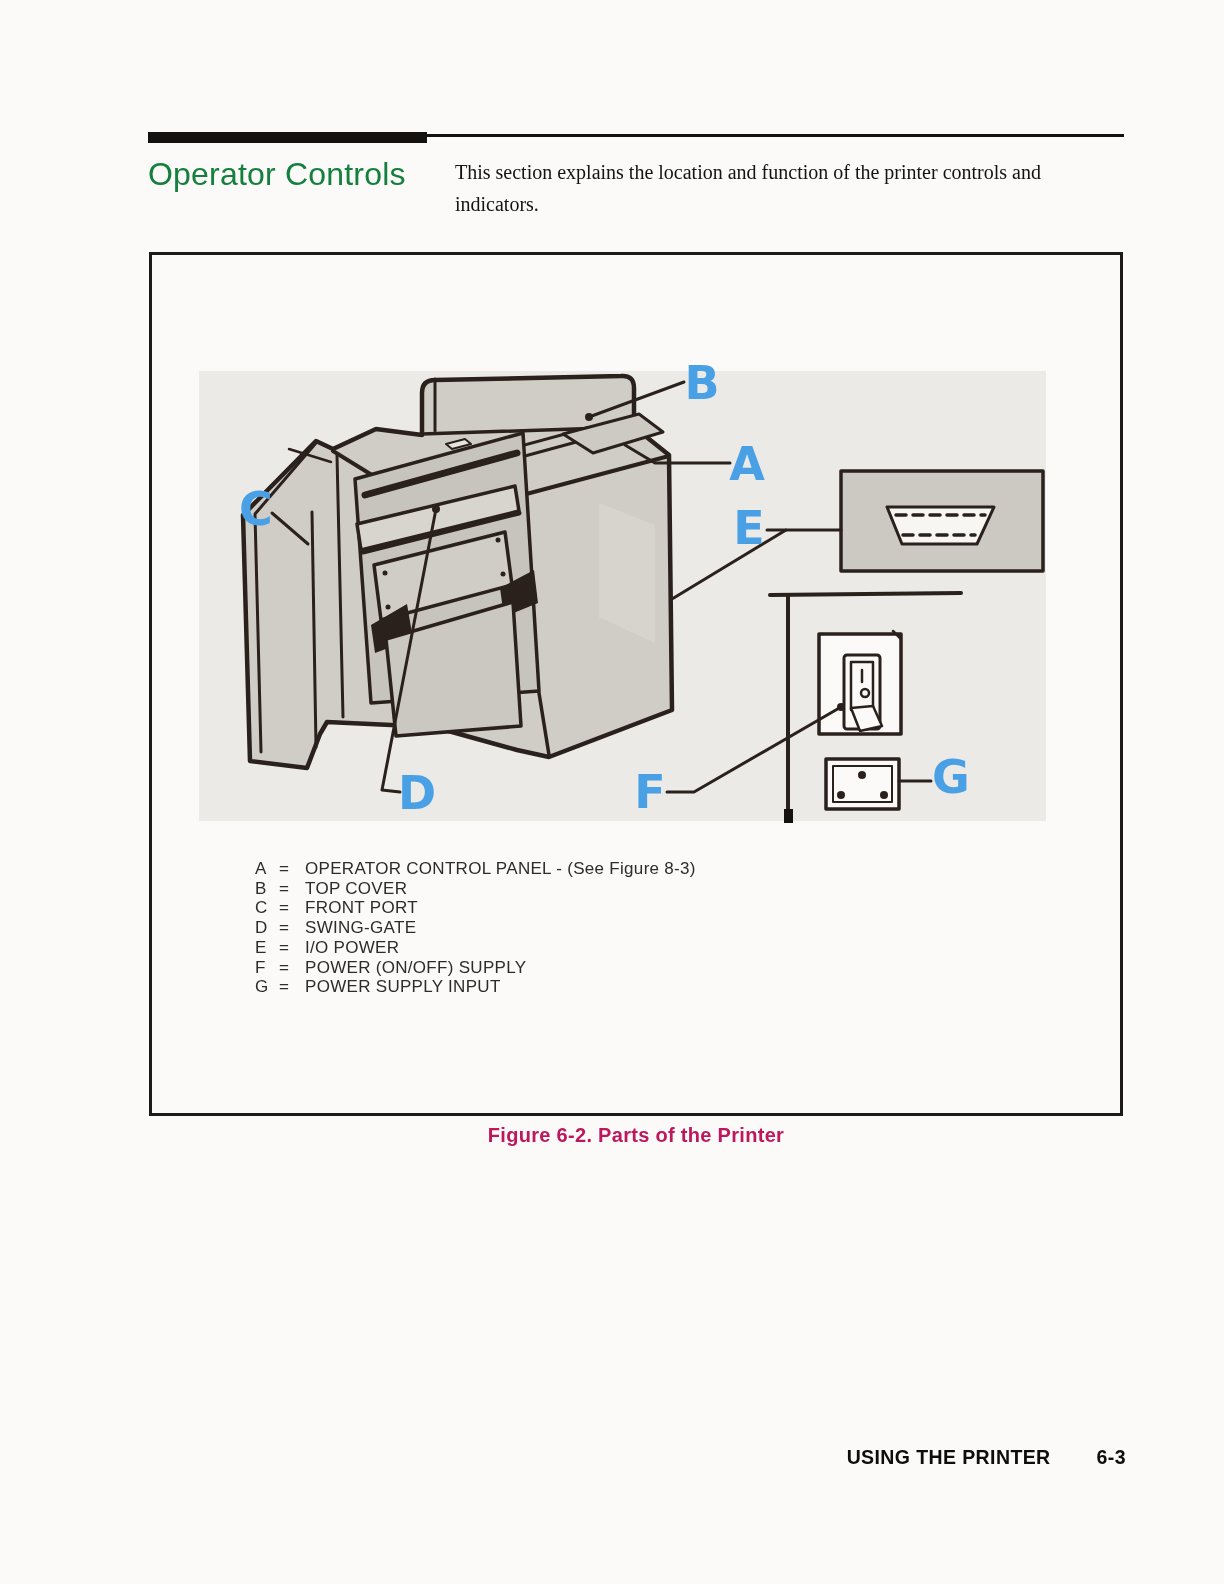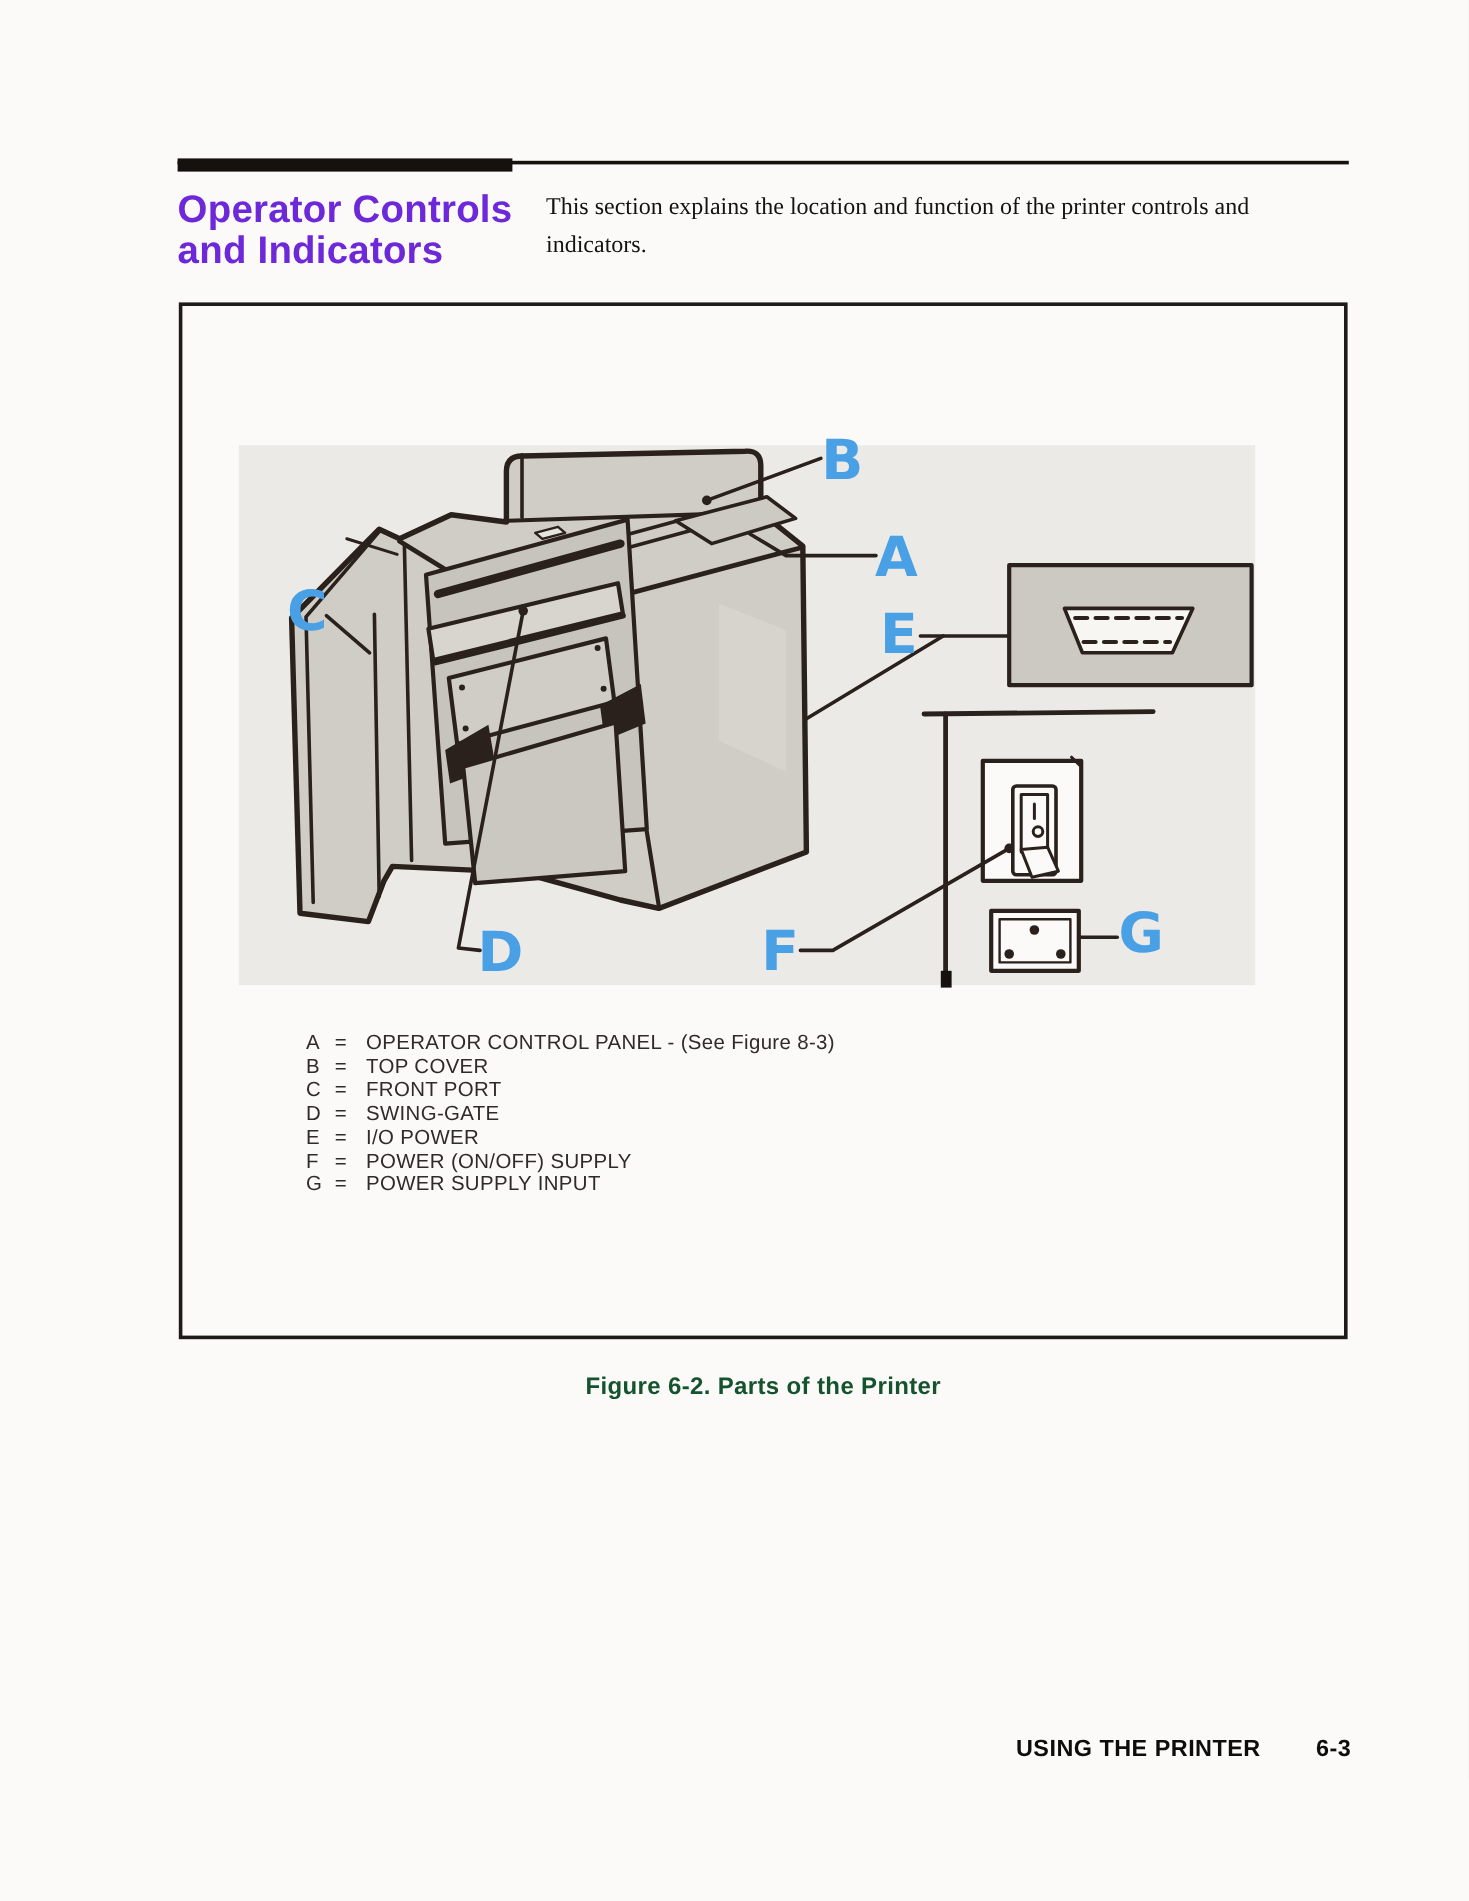--- a/index.html
+++ b/index.html
@@ -7,22 +7,22 @@
     position:relative;width:1224px;height:1584px;margin:0 auto;
     background:#fbfaf8;overflow:hidden;
     font-family:"Liberation Sans",sans-serif;color:#1c1c1c;
   }
   
   .rule-thin{position:absolute;left:148px;top:134px;width:976px;height:3px;background:#15110e;}
   .rule-thick{position:absolute;left:148px;top:132px;width:279px;height:11px;background:#15110e;}
   
   .heading{
     position:absolute;left:148px;top:157px;width:300px;
-    font-size:32px;line-height:34px;font-weight:700;letter-spacing:.2px;
-    color:#6d28d9;
+    font-size:32px;line-height:34px;font-weight:400;letter-spacing:.2px;
+    color:#15803d;
   }
   
   .intro{
     position:absolute;left:455px;top:156px;width:655px;
     font-family:Liberation Serif, serif;font-size:20px;line-height:32px;color:#151310;
   }
   
   .figure-box{
     position:absolute;left:149px;top:252px;width:974px;height:864px;
     border:3px solid #1e1a17;box-sizing:border-box;background:#fbfaf8;
@@ -32,41 +32,40 @@
   .legend{
     position:absolute;left:103px;top:604px;
     font-size:17px;line-height:19.7px;letter-spacing:.3px;color:#2f2b28;
   }
   .legend-row{display:flex;white-space:nowrap;}
   .legend-key{width:24px;}
   .legend-eq{width:26px;}
   
   .caption{
     position:absolute;left:149px;top:1124px;width:974px;text-align:center;
-    font-size:20px;font-weight:bold;letter-spacing:.3px;color:#14532d;margin-top:21px;
+    font-size:20px;font-weight:bold;letter-spacing:.3px;color:#be185d;
   }
   
   .footer{
     position:absolute;right:98px;top:1446px;
     font-size:19.5px;font-weight:bold;letter-spacing:.4px;color:#0f0d0b;
     white-space:nowrap;
   }
   .footer .page-no{margin-left:46px;}
 </style>
 </head>
 <body>
 
 <div class="page">
 
   <div class="rule-thin"></div>
   <div class="rule-thick"></div>
 
   <div class="heading">
     <div>Operator Controls</div>
-    <div>and Indicators</div>
   </div>
 
   <div class="intro">This section explains the location and function of the printer controls and indicators.</div>
 
   <div class="figure-box">
 
     <svg class="diagram" viewBox="149 252 968 858" xmlns="http://www.w3.org/2000/svg">
 
       <rect x="196" y="368" width="847" height="450" fill="#eceae6"></rect>
 

